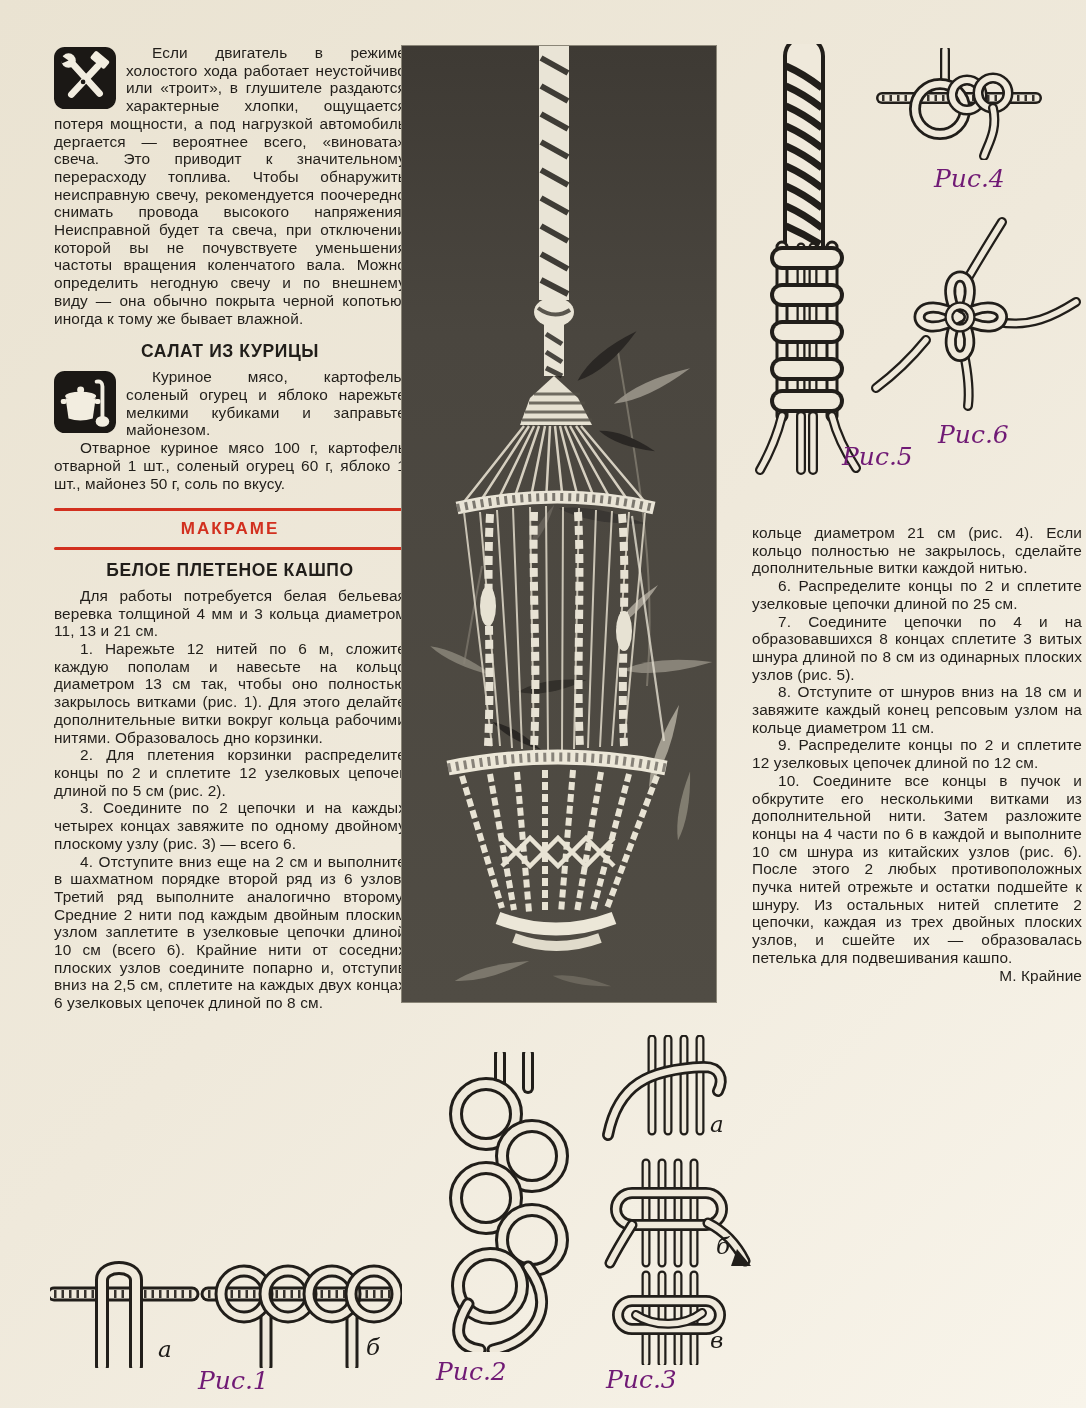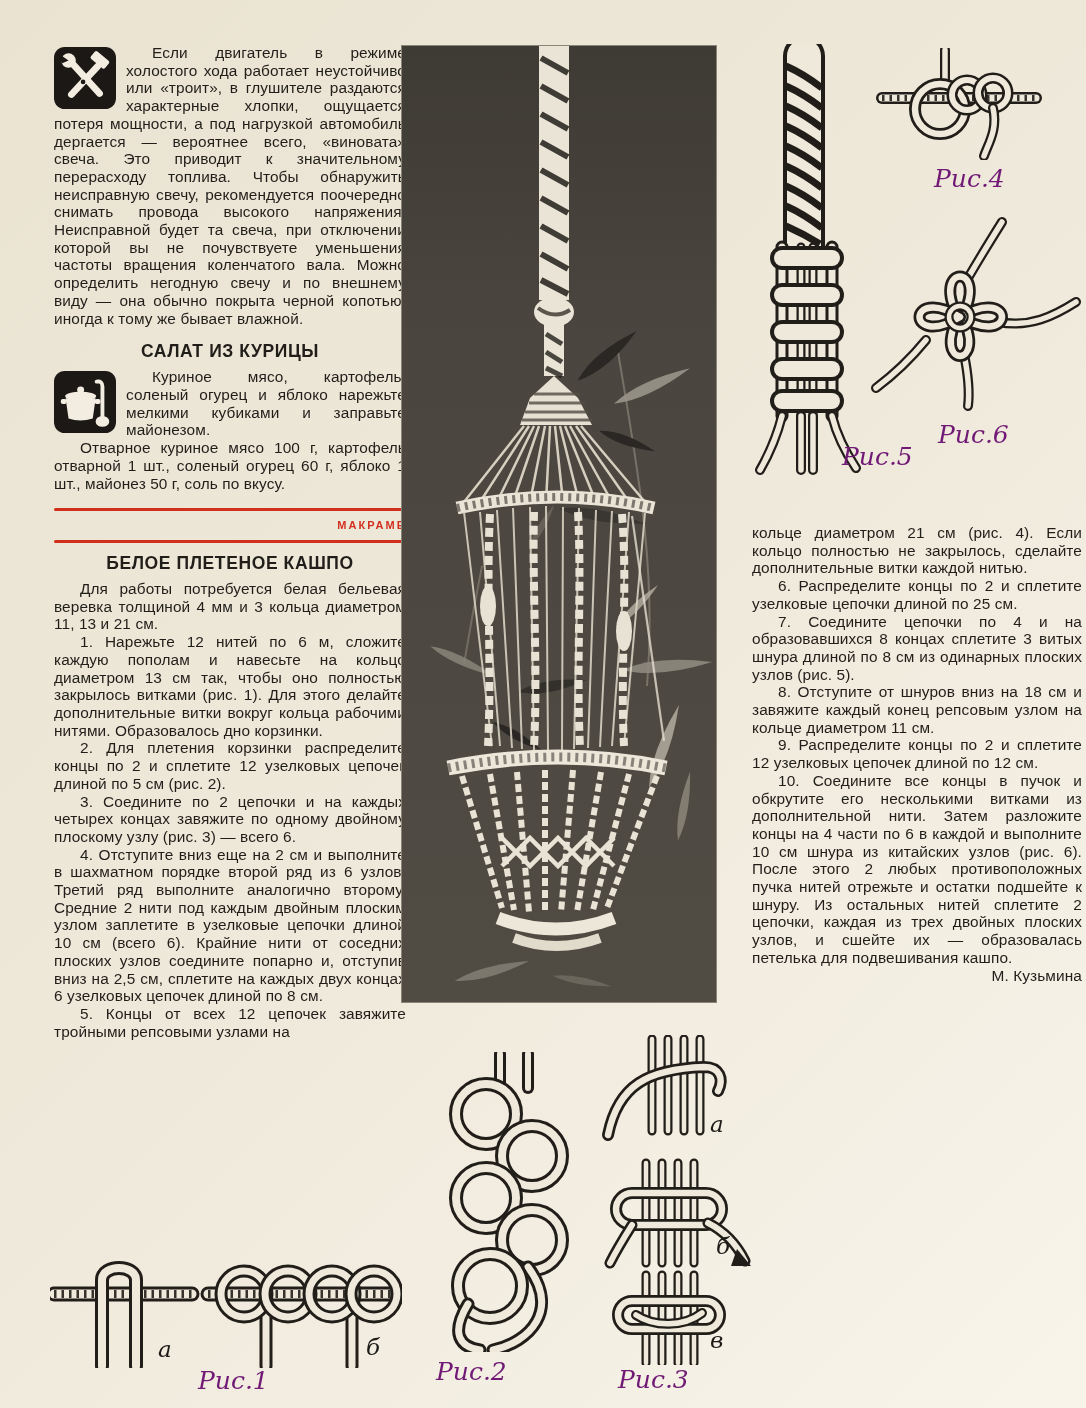--- a/index.html
+++ b/index.html
@@ -14,21 +14,21 @@
   .col-left{left:54px;top:44px;width:352px;}
   .col-right{left:752px;top:524px;width:330px;}
   p.body{margin:0;text-indent:26px;}
   p.noindent{text-indent:0;}
   h2.art{clear:both;margin:14px 0 7px;font-size:17.5px;font-weight:bold;text-align:center;letter-spacing:.6px;}
   h2.first{margin-top:0;}
   .icon-box{float:left;width:62px;height:62px;margin:3px 10px 2px 0;}
   .icon-box svg{display:block;width:100%;height:100%;}
   .banner{margin:16px 0 10px;}
   .rule{height:3px;background:#d2301f;border-radius:2px;}
-  .banner-word{color:#d2301f;font-weight:bold;text-align:right;font-size:11px;letter-spacing:2px;padding:8px 0;}
+  .banner-word{color:#d2301f;font-weight:bold;text-align:center;font-size:17px;letter-spacing:2px;padding:8px 0;}
   .author{text-align:right;margin-top:4px;text-indent:0;}
   
   .fig{position:absolute;}
   .caption{position:absolute;font-family:"DejaVu Serif",serif;font-style:italic;font-size:25px;color:#701a75;white-space:nowrap;}
   .sublabel{position:absolute;font-family:"DejaVu Serif",serif;font-style:italic;font-size:23px;color:#1d1b18;}
   .rO{fill:none;stroke:#211e1a;stroke-linejoin:round;stroke-linecap:round;}
   .rI{fill:none;stroke:#efe9db;stroke-linejoin:round;stroke-linecap:round;}
   .rH{fill:none;stroke:#211e1a;stroke-linecap:butt;}
   
   .photo{position:absolute;left:402px;top:46px;width:314px;height:956px;box-shadow:0 0 0 1px #8a8577;}
@@ -78,31 +78,30 @@
       <div class="banner-word">МАКРАМЕ</div>
       <div class="rule"></div>
     </div>
 
     <h2 class="art" style="margin-top:6px">БЕЛОЕ ПЛЕТЕНОЕ КАШПО</h2>
     <p class="body">Для работы потребуется белая бельевая веревка толщиной 4 мм и 3 кольца диаметром 11, 13 и 21 см.</p>
     <p class="body">1. Нарежьте 12 нитей по 6 м, сложите каждую пополам и навесьте на кольцо диаметром 13 см так, чтобы оно полностью закрылось витками (рис. 1). Для этого делайте дополнительные витки вокруг кольца рабочими нитями. Образовалось дно корзинки.</p>
     <p class="body">2. Для плетения корзинки распределите концы по 2 и сплетите 12 узелковых цепочек длиной по 5 см (рис. 2).</p>
     <p class="body">3. Соедините по 2 цепочки и на каждых четырех концах завяжите по одному двойному плоскому узлу (рис. 3) — всего 6.</p>
     <p class="body">4. Отступите вниз еще на 2 см и выполните в шахматном порядке второй ряд из 6 узлов. Третий ряд выполните аналогично второму. Средние 2 нити под каждым двойным плоским узлом заплетите в узелковые цепочки длиной 10 см (всего 6). Крайние нити от соседних плоских узлов соедините попарно и, отступив вниз на 2,5 см, сплетите на каждых двух концах 6 узелковых цепочек длиной по 8 см.</p>
-    <p class="body">5. Концы от всех 12 цепочек завяжите тройными репсовыми узлами на</p>
   </div>
 
   <div class="col col-right">
     <p class="body noindent">кольце диаметром 21 см (рис. 4). Если кольцо полностью не закрылось, сделайте дополнительные витки каждой нитью.</p>
     <p class="body">6. Распределите концы по 2 и сплетите узелковые цепочки длиной по 25 см.</p>
     <p class="body">7. Соедините цепочки по 4 и на образовавшихся 8 концах сплетите 3 витых шнура длиной по 8 см из одинарных плоских узлов (рис. 5).</p>
     <p class="body">8. Отступите от шнуров вниз на 18 см и завяжите каждый конец репсовым узлом на кольце диаметром 11 см.</p>
     <p class="body">9. Распределите концы по 2 и сплетите 12 узелковых цепочек длиной по 12 см.</p>
     <p class="body">10. Соедините все концы в пучок и обкрутите его несколькими витками из дополнительной нити. Затем разложите концы на 4 части по 6 в каждой и выполните 10 см шнура из китайских узлов (рис. 6). После этого 2 любых противоположных пучка нитей отрежьте и остатки подшейте к шнуру. Из остальных нитей сплетите 2 цепочки, каждая из трех двойных плоских узлов, и сшейте их — образовалась петелька для подвешивания кашпо.</p>
-    <p class="body author">М. Кузьмина</p>
+    <p class="body author">М. Крайние</p>
   </div>
 
   <div class="photo">
     <svg viewBox="0 0 314 956">
       <defs>
         <linearGradient id="phbg" x1="0" y1="0" x2="0" y2="1">
           <stop offset="0" stop-color="#3e3a34"></stop>
             <stop offset=".3" stop-color="#4a463f"></stop>
             <stop offset="1" stop-color="#504c44"></stop>
         </linearGradient>
@@ -273,21 +272,21 @@
       <use href="#f3s3" class="rO" stroke-width="9"></use>
         <use href="#f3s3" class="rI" stroke-width="4.5"></use>
       <use href="#f3k1" class="rO" stroke-width="12"></use>
         <use href="#f3k1" class="rI" stroke-width="6.5"></use>
       <use href="#f3k2" class="rO" stroke-width="10"></use>
         <use href="#f3k2" class="rI" stroke-width="5.5"></use>
     </svg>
     <span class="sublabel" style="left:122px;top:76px;">а</span>
     <span class="sublabel" style="left:128px;top:198px;">б</span>
     <span class="sublabel" style="left:122px;top:292px;">в</span>
-    <span class="caption" style="left:30px;top:330px;">Рис.3</span>
+    <span class="caption" style="left:18px;top:330px;">Рис.3</span>
   </div>
 
   <div class="fig" style="left:876px;top:48px;width:210px;height:150px;">
     <svg viewBox="0 0 210 112" width="210" height="112">
       <defs>
         <path id="f4bar" d="M6,50 H160"></path>
         <path id="f4top" d="M69,2 V36"></path>
         <path id="f4tail" d="M117,60 C122,82 112,96 108,108"></path>
       </defs>
       <use href="#f4top" class="rO" stroke-width="10"></use>

